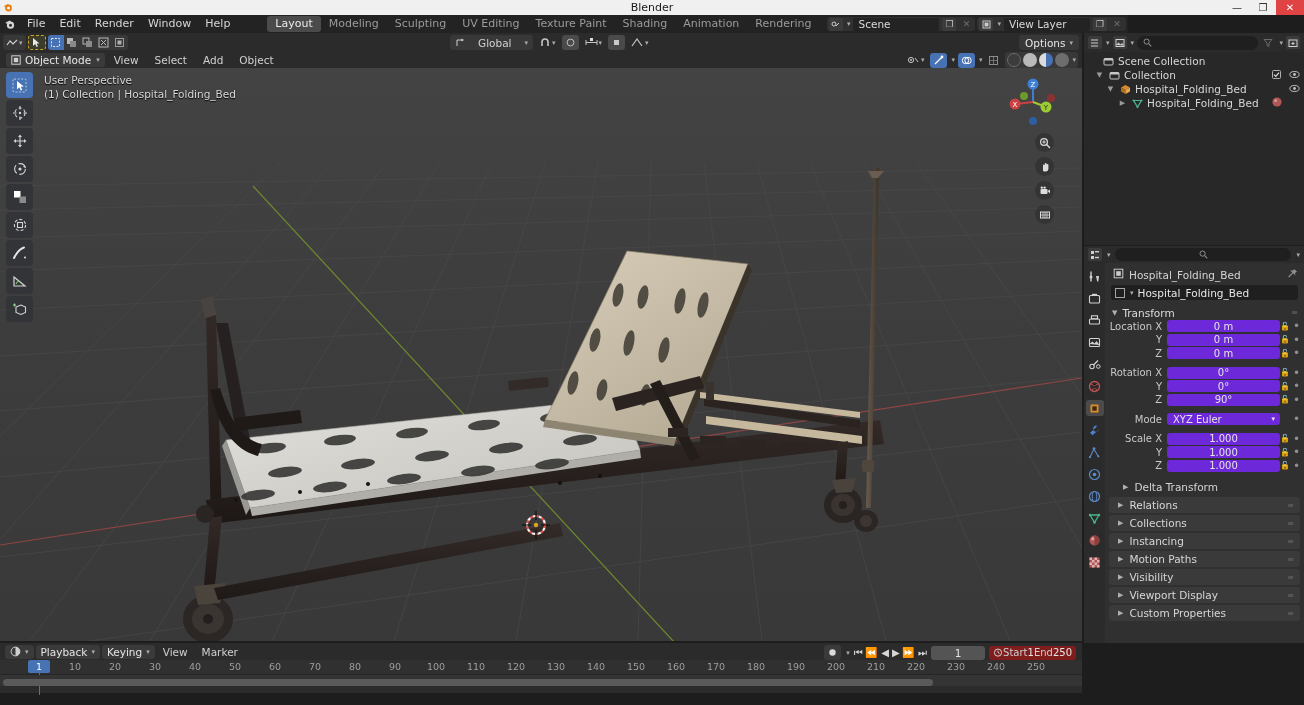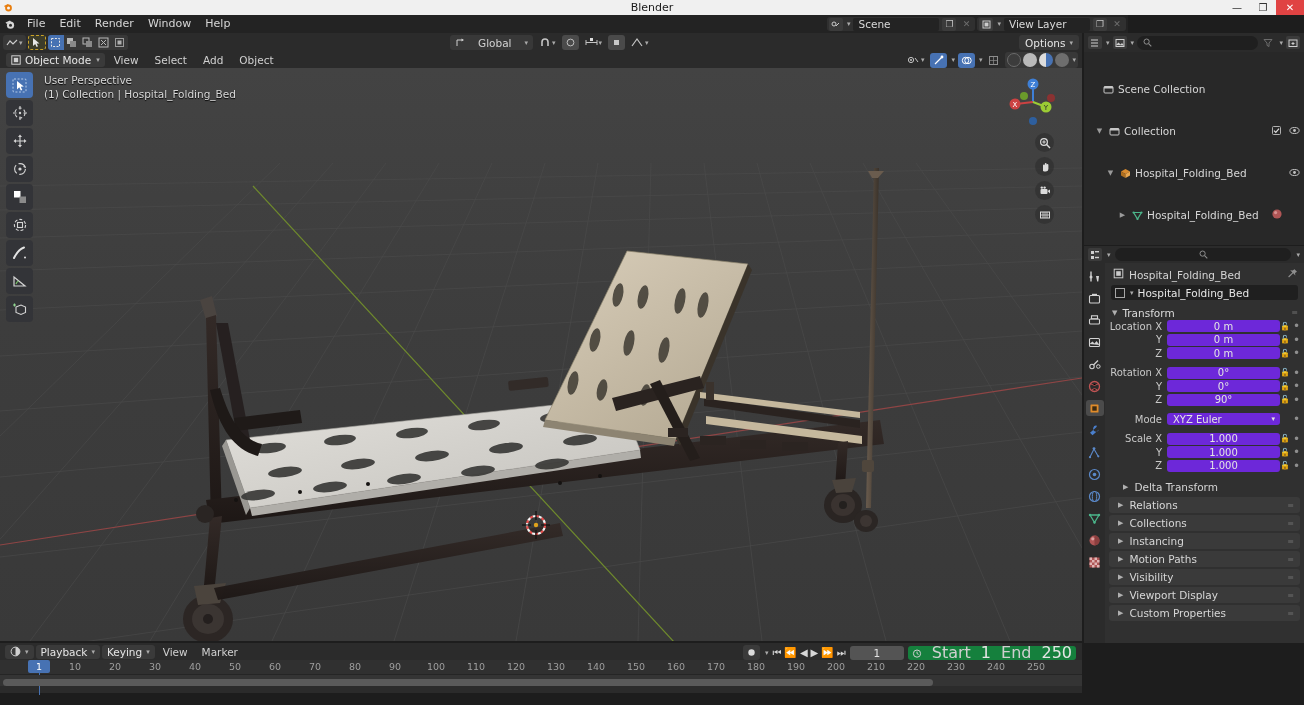--- a/index.html
+++ b/index.html
@@ -112,22 +112,22 @@
 
   
   .timeline { position: absolute; top: 643px; left: 0; width: 1082px; height: 50px; background: #2b2b2b; }
   .tl-header { height: 17px; display: flex; align-items: center; padding-left: 5px; gap: 2px; }
   .tl-header .mi { padding: 0 6px; font-size: 10.5px; color: #d0d0d0; }
   .tl-combo { display: flex; align-items: center; gap: 3px; padding: 0 5px; height: 14px;
               background: #3a3a3a; border-radius: 3px; font-size: 10.5px; }
   .tl-right { position: absolute; right: 6px; top: 2px; display: flex; align-items: center; gap: 4px; }
   .frame-field { background: #545454; border-radius: 3px; height: 14px; width: 54px;
                  display: flex; align-items: center; justify-content: center; font-size: 10.5px; }
-  .se-field { background: #15803d; border-radius: 3px; height: 14px; display: flex;
-              align-items: center; padding: 0 4px; gap: 10px; font-size: 16px; }
+  .se-field { background: #7f1d1d; border-radius: 3px; height: 14px; display: flex;
+              align-items: center; padding: 0 4px; font-size: 10px; }
   .se-field .lbl { color: #cfcfcf; }
   .transport { display: flex; align-items: center; gap: 3px; }
   .transport span { color: #d6d6d6; font-size: 10px; }
   .tl-ruler { position: absolute; top: 17px; left: 0; width: 1082px; height: 15px; background: #303030;
               border-bottom: 1px solid #252525; }
   .tick { position: absolute; top: 1px; font-size: 9.5px; color: #9e9e9e; }
   .playhead { position: absolute; top: 0px; width: 22px; height: 13px; background: #4772b3;
               border-radius: 2px; display: flex; align-items: center; justify-content: center;
               font-size: 9.5px; color: #fff; }
   .playhead-line { position: absolute; top: 13px; width: 1px; height: 22px; background: #4772b3; }
@@ -136,21 +136,21 @@
                background: #5a5a5a; border-radius: 4px; }
 
   
   .outliner { position: absolute; top: 33px; left: 1084px; width: 220px; height: 212px; background: #2b2b2b; }
   .ol-header { height: 19px; display: flex; align-items: center; gap: 3px; padding: 0 4px; }
   .search-box { flex: 1; height: 14px; background: #1f1f1f; border-radius: 7px; display: flex;
                 align-items: center; padding: 0 6px; gap: 4px; color: #7f7f7f; font-size: 10px; }
   .ol-body { position: absolute; top: 19px; left: 0; right: 0; bottom: 0; background: #282828;
              padding-top: 2px; }
   .ol-row { height: 14px; display: flex; align-items: center; gap: 4px; font-size: 10.5px;
-            color: #d6d6d6; position: relative; padding-right: 4px; margin-top: 28px; }
+            color: #d6d6d6; position: relative; padding-right: 4px; }
   .ol-row .tri { width: 9px; text-align: center; font-size: 7px; color: #9a9a9a; }
   .ol-row .ic { width: 12px; display: flex; align-items: center; justify-content: center; }
   .ol-right { position: absolute; right: 4px; display: flex; gap: 8px; align-items: center; }
 
   
   .props { position: absolute; top: 246px; left: 1084px; width: 220px; height: 397px; background: #303030; }
   .pr-header { height: 17px; display: flex; align-items: center; gap: 4px; padding: 0 4px; background: #2b2b2b; }
   .pr-search { flex: 1; height: 13px; background: #1f1f1f; border-radius: 7px; display: flex;
                align-items: center; justify-content: center; }
   .pr-tabs { position: absolute; left: 0; top: 17px; width: 21px; bottom: 0; background: #2b2b2b;
@@ -227,20 +227,33 @@
           <circle cx="6.5" cy="7.2" r="1.5" fill="#2b2b2b"></circle>
           <path d="M1.5 4.6 L6 2.4 L7 3.7 L2.6 5.8 Z" fill="#d6d6d6"></path>
         </svg>
     </span>
     <span class="menu-item">File</span>
     <span class="menu-item">Edit</span>
     <span class="menu-item">Render</span>
     <span class="menu-item">Window</span>
     <span class="menu-item">Help</span>
 
+    <div class="wtabs">
+      <span class="wtab active">Layout</span>
+      <span class="wtab">Modeling</span>
+      <span class="wtab">Sculpting</span>
+      <span class="wtab">UV Editing</span>
+      <span class="wtab">Texture Paint</span>
+      <span class="wtab">Shading</span>
+      <span class="wtab">Animation</span>
+      <span class="wtab">Rendering</span>
+      <span class="wtab">Compositing</span>
+      <span class="wtab">Scripting</span>
+      <span class="wtab-plus">+</span>
+    </div>
 
     <div class="topbar-right">
       <div class="scene-field">
         <span class="mini-btn">
           <svg width="9" height="9" viewBox="0 0 9 9">
               <circle cx="3" cy="4" r="2" fill="none" stroke="#ccc" stroke-width="1"></circle>
               <path d="M5 6 L8 3" stroke="#ccc" stroke-width="1"></path>
             </svg>
         </span>
         <span class="arrow-d">▾</span>

